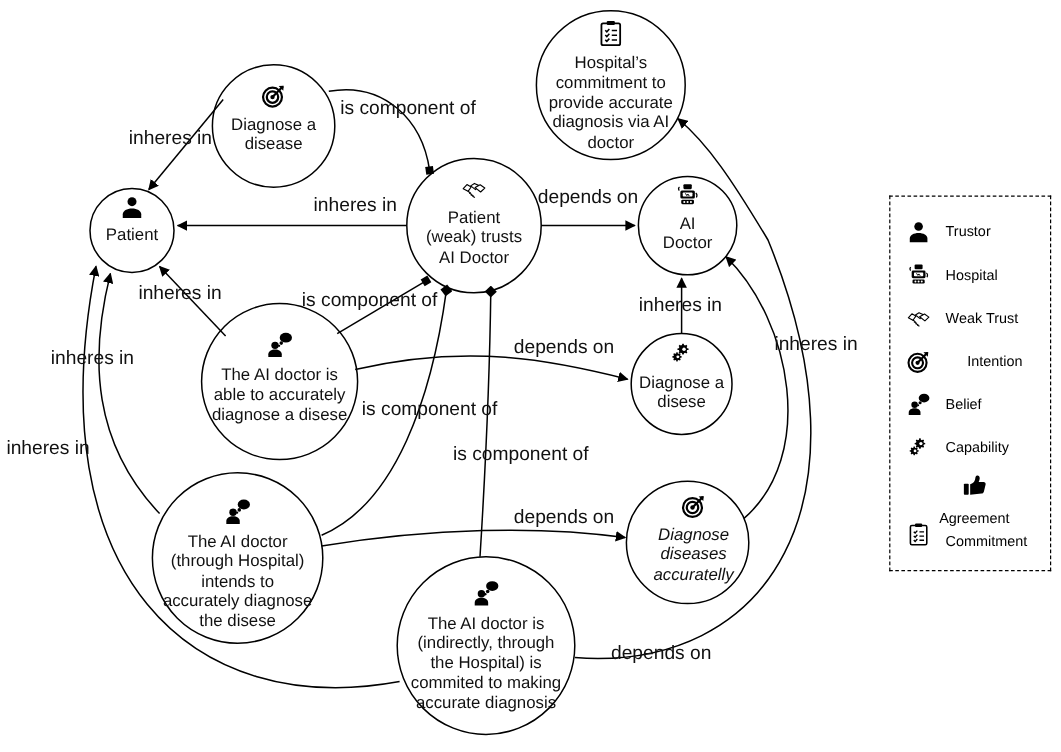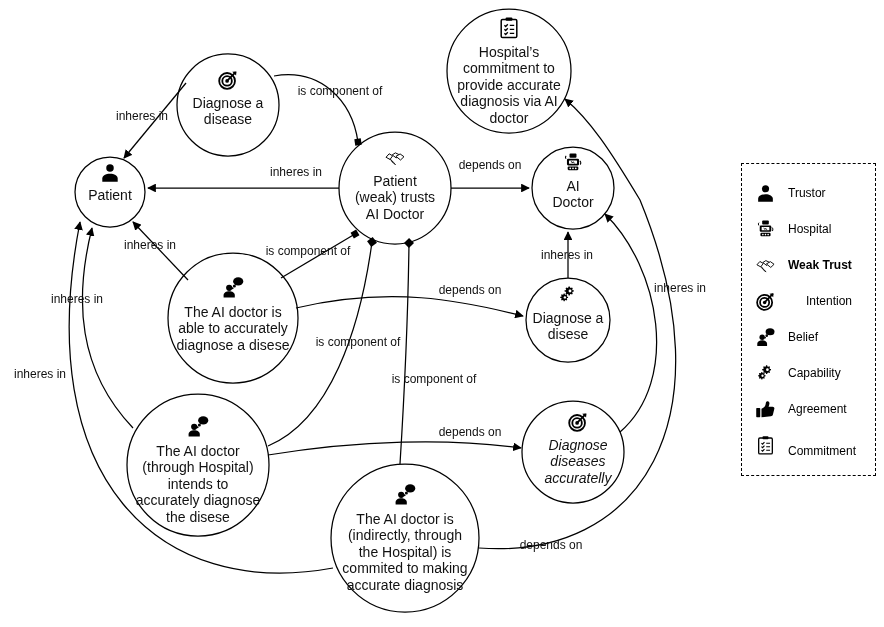--- a/index.html
+++ b/index.html
@@ -8,21 +8,21 @@
        font-family:"Liberation Sans","DejaVu Sans",sans-serif;color:#000;}
   #canvas{position:relative;width:884px;height:627px;}
   svg#graph{position:absolute;left:0;top:0;width:884px;height:627px;}
   .nodeLabel{
     position:absolute;text-align:center;line-height:1.18;
     font-size:14px;color:#111;pointer-events:none;
     display:flex;flex-direction:column;align-items:center;justify-content:flex-start;
   }
   .nodeLabel .txt{white-space:pre-line;}
   .edgeLabel{
-    position:absolute;font-size:12px;color:#111;white-space:nowrap;
+    position:absolute;font-size:16px;color:#111;white-space:nowrap;
     transform:translate(-50%,-50%);
   }
   .legendBox{
     position:absolute;left:741px;top:163px;width:135px;height:313px;
     border:1.6px dashed #000;background:#fff;box-sizing:border-box;
   }
   .legendRow{
     position:absolute;left:10px;width:120px;height:30px;
     display:flex;align-items:center;gap:10px;font-size:12px;
   }
@@ -266,21 +266,21 @@
               <rect x="6.2" y="15.8" width="11.6" height="4" rx="1.2"></rect>
               <circle cx="9" cy="17.8" r="0.95" fill="#fff"></circle>
               <circle cx="12" cy="17.8" r="0.95" fill="#fff"></circle>
               <circle cx="15" cy="17.8" r="0.95" fill="#fff"></circle>
               <path d="M4.6 4.2 q-1.6 1.2 -0.2 3.2" stroke="#000" stroke-width="1.1" fill="none"></path>
               <path d="M19.4 9.6 q1.9 1.4 0.6 4.2" stroke="#000" stroke-width="1.1" fill="none"></path>
             </svg>
           </span>
           <span class="legendText">Hospital</span>
         </div>
-        <div class="legendRow" style="top: 86px; font-weight: bold;">
+        <div class="legendRow" style="top: 86px;">
           <span class="legendIcon">
             <svg xmlns="http://www.w3.org/2000/svg" width="21" height="21" viewBox="0 0 24 24" fill="#fff" stroke="#000" stroke-width="1.05" stroke-linejoin="round">
               <path d="M2.2 11.2 L5.6 7.4 L9.4 9.6 L6.6 13.6 z"></path>
               <path d="M9.0 8.6 L12.4 6.4 L16.6 8.4 L13.4 12.0 z"></path>
               <path d="M13.0 10.2 L17.6 7.6 L21.8 10.6 L18.0 14.2 z"></path>
               <path d="M6.4 13.4 L9.0 15.0"></path>
               <path d="M7.6 15.0 L10.4 16.6"></path>
               <path d="M9.0 16.6 L11.8 18.0"></path>
               <path d="M10.6 18.0 L12.8 19.2"></path>
             </svg>
@@ -319,21 +319,21 @@
                 <circle cx="0" cy="0" r="1.7" fill="#fff"></circle>
               </g>
               <g transform="translate(8.6,14.6) scale(0.78)">
                 <path d="M0-5.6 1.5-4.9 3.2-5.9 4.6-4.5 3.6-2.8 4.3-1.3 6.2-1 6.2 1 4.3 1.3 3.6 2.8 4.6 4.5 3.2 5.9 1.5 4.9 0 5.6-0.4 7.5-2.4 7.5-2.8 5.6-4.3 4.9-6 5.9-7.4 4.5-6.4 2.8-7.1 1.3-9 1-9-1-7.1-1.3-6.4-2.8-7.4-4.5-6-5.9-4.3-4.9-2.8-5.6-2.4-7.5-0.4-7.5z" transform="scale(0.72)"></path>
                 <circle cx="0" cy="0" r="1.7" fill="#fff"></circle>
               </g>
             </svg>
           </span>
           <span class="legendText">Capability</span>
         </div>
-        <div class="legendRow" style="top: 230px;">
+        <div class="legendRow" style="top: 230px; flex-direction: column;">
           <span class="legendIcon">
             <svg xmlns="http://www.w3.org/2000/svg" width="21" height="21" viewBox="0 0 24 24" fill="#000">
               <rect x="1.4" y="10.4" width="4.6" height="10.4" rx="0.8"></rect>
               <path d="M7.4 20.8 V11 c2.6-0.7 4-2.3 4.6-4.3 0.4-1.4 0.2-3.2 1.4-3.9 1.6-0.9 3.2 0.5 3.1 2.3 -0.05 1.4-0.6 2.6-1 3.7 h4.6 c1.4 0 2.3 1.1 2 2.4 l-1.6 6.6 c-0.25 1.1-1.15 2-2.35 2 z"></path>
             </svg>
           </span>
           <span class="legendText">Agreement</span>
         </div>
         <div class="legendRow" style="top: 264px; align-items: flex-end;">
           <span class="legendIcon">

